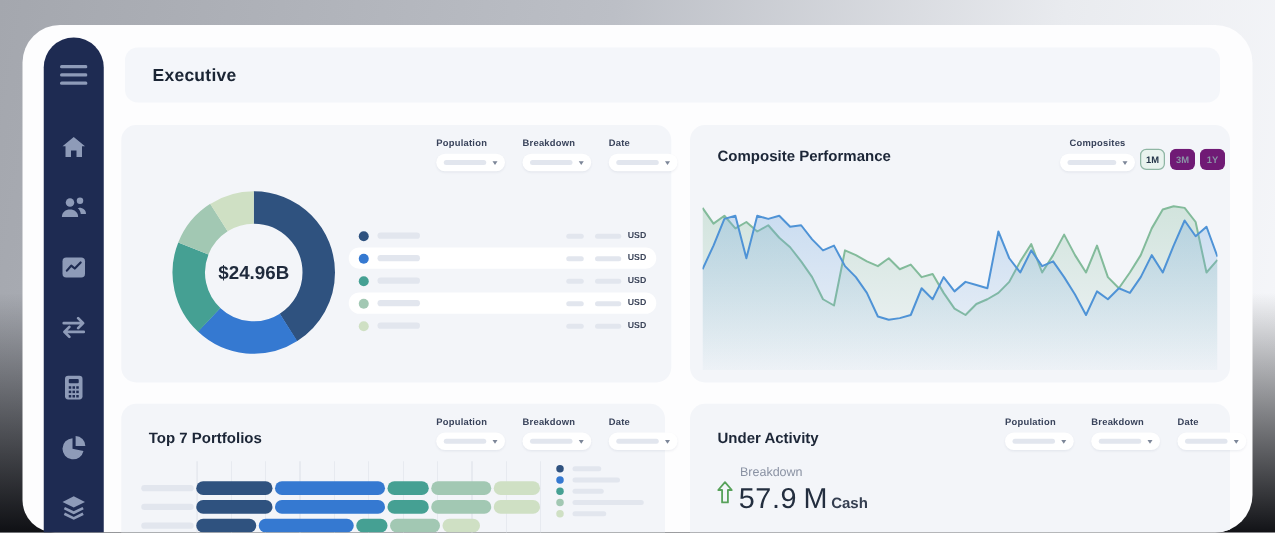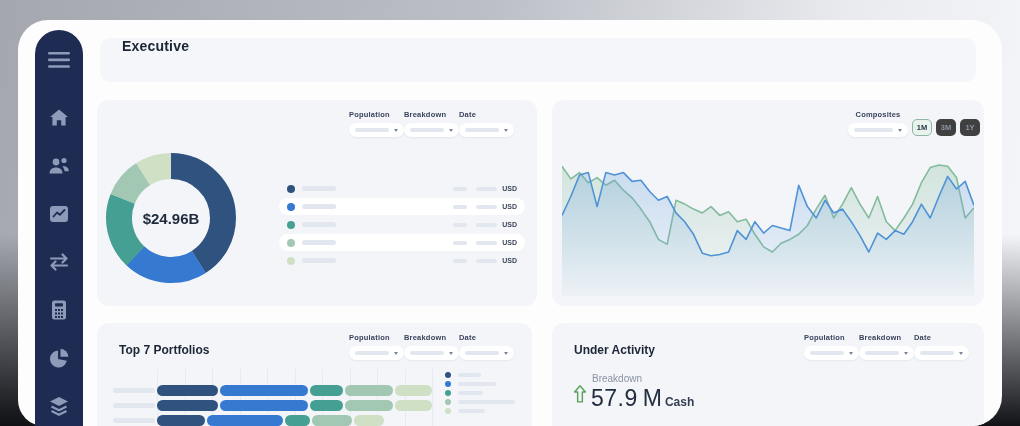--- a/index.html
+++ b/index.html
@@ -19,55 +19,55 @@
   .sidebar { position:absolute; left:35px; top:30px; width:48px; height:396px;
     background:#1e2b52; border-radius:24px 24px 0 0; display:flex; flex-direction:column;
     align-items:center; padding-top:18px; z-index:5; }
   .sb-icon { width:24px; height:24px; display:flex; align-items:center; justify-content:center;
     color:#8e9bb8; margin-bottom:24px; flex:none; }
   .sb-icon.menu { margin-bottom:34px; }
   .sb-icon svg { display:block; }
 
   
   .header { position:absolute; left:82px; top:18px; width:876px; height:44px;
-    background:#f4f6fa; border-radius:10px; display:flex; padding-left:22px; }
+    background:#f4f6fa; border-radius:10px; display:flex; align-items:center; padding-left:22px; }
   .header-title { font-size:14px; font-weight:bold; color:#1b2534; letter-spacing:.2px; }
 
   
   .card { position:absolute; background:#f3f5f9; border-radius:12px; }
   .card-aum   { left:79px;  top:80px;  width:440px; height:206px; }
   .card-comp  { left:534px; top:80px;  width:432px; height:206px; }
   .card-top10 { left:79px;  top:303px; width:435px; height:140px; }
   .card-cash  { left:534px; top:303px; width:432px; height:140px; }
   .card-title { position:absolute; left:22px; top:18px; font-size:12px; font-weight:bold; color:#1c2637; }
   .card-top10 .card-title, .card-cash .card-title { top:20px; }
 
   
-  .filters { position:absolute; top:10px; left:252px; display:flex; gap:0; }
+  .filters { position:absolute; top:10px; left:252px; display:flex; gap:14px; }
   .card-comp .filters { left:296px;text-align:center; }
   .filter-group { width:55px; }
   .card-comp .filter-group { width:60px; }
   .filter-label { font-size:7.5px; font-weight:bold; color:#39435b; margin-bottom:4px; letter-spacing:.2px; }
   .filter-select { height:14px; background:#fff; border-radius:7px; display:flex; align-items:center;
     padding:0 6px; box-shadow:0 1px 2px rgba(30,45,80,.07); cursor:pointer; }
   .filter-select .sk { flex:1; height:4px; }
   .caret { width:0; height:0; border-left:2.5px solid transparent; border-right:2.5px solid transparent;
     border-top:3.5px solid #7c8698; margin-left:5px; flex:none; }
 
   .sk { background:#e2e6ee; border-radius:3px; }
 
   
   .range-group { position:absolute; top:19px; left:360px; display:flex; gap:4px; }
-  .range-btn { width:20px; height:17px; border-radius:5px; background:#404040; color:#8a94a6;
+  .range-btn { width:20px; height:17px; border-radius:5px; background:#701a75; color:#8a94a6;
     font-size:7.5px; font-weight:bold; display:flex; align-items:center; justify-content:center;
     border:1px solid transparent; cursor:pointer; }
   .range-btn.selected { background:#e9f3ee; border-color:#8fb6a4; color:#26374a;text-align:right; }
 
   
-  .donut-wrap { position:absolute; left:4px; top:48px; width:140px; height:140px; }
+  .donut-wrap { position:absolute; left:36px; top:48px; width:140px; height:140px; }
   .donut-center { position:absolute; inset:0; display:flex; align-items:center; justify-content:center;
     font-size:15px; font-weight:bold; color:#1f2a3c; }
 
   
   .aum-legend { position:absolute; left:182px; top:80px; width:246px; }
   .aum-row { height:17px; margin-bottom:1px; display:flex; align-items:center; padding:0 8px; border-radius:9px; }
   .aum-row.alt { background:#fff; }
   .dot { width:8px; height:8px; border-radius:50%; flex:none; }
   .aum-row .name-sk { width:34px; height:5px; margin-left:7px; }
   .aum-row .sp { flex:1; }
@@ -180,20 +180,21 @@
             <span class="sk name-sk"></span>
             <span class="sp"></span>
             <span class="sk val-sk1"></span>
             <span class="sk val-sk2"></span>
             <span class="unit">USD</span>
           </div>
         </div>
     </div>
 
     <div class="card card-comp">
+      <span class="card-title">Composite Performance</span>
       <div class="filters">
         <div class="filter-group">
           <div class="filter-label">Composites</div>
           <div class="filter-select">
             <span class="sk"></span>
             <span class="caret"></span>
           </div>
         </div>
       </div>
       <div class="range-group" id="range-group">

